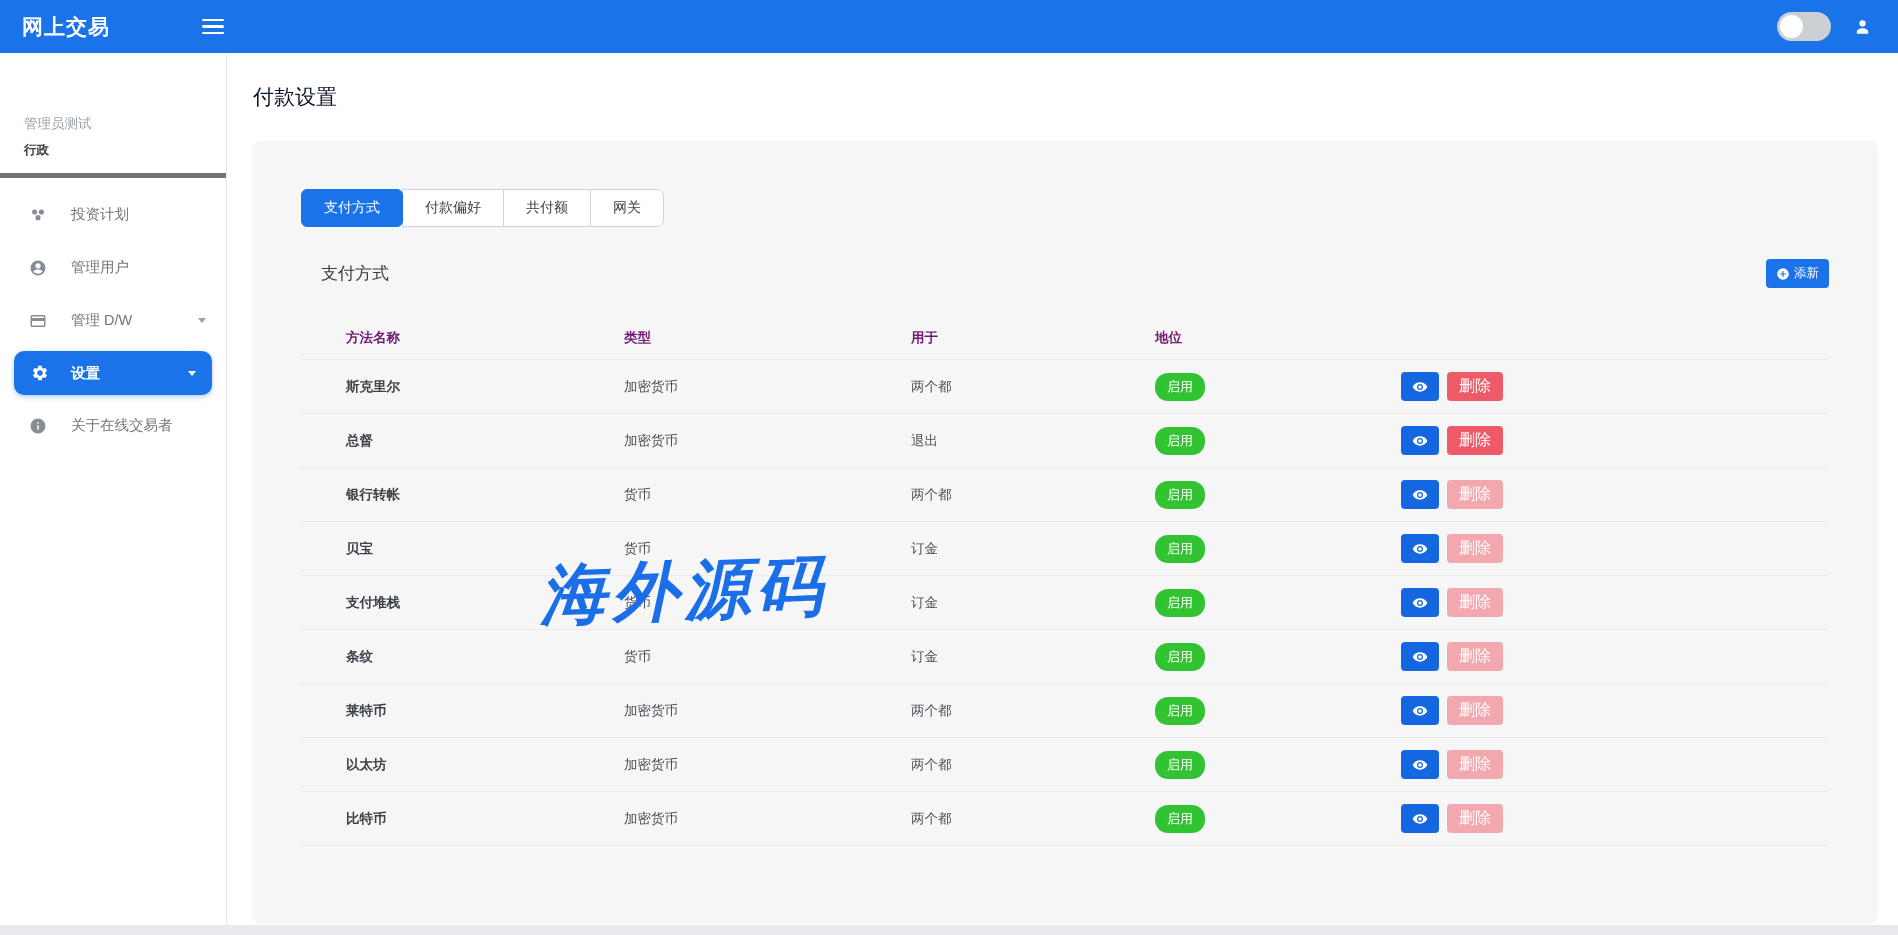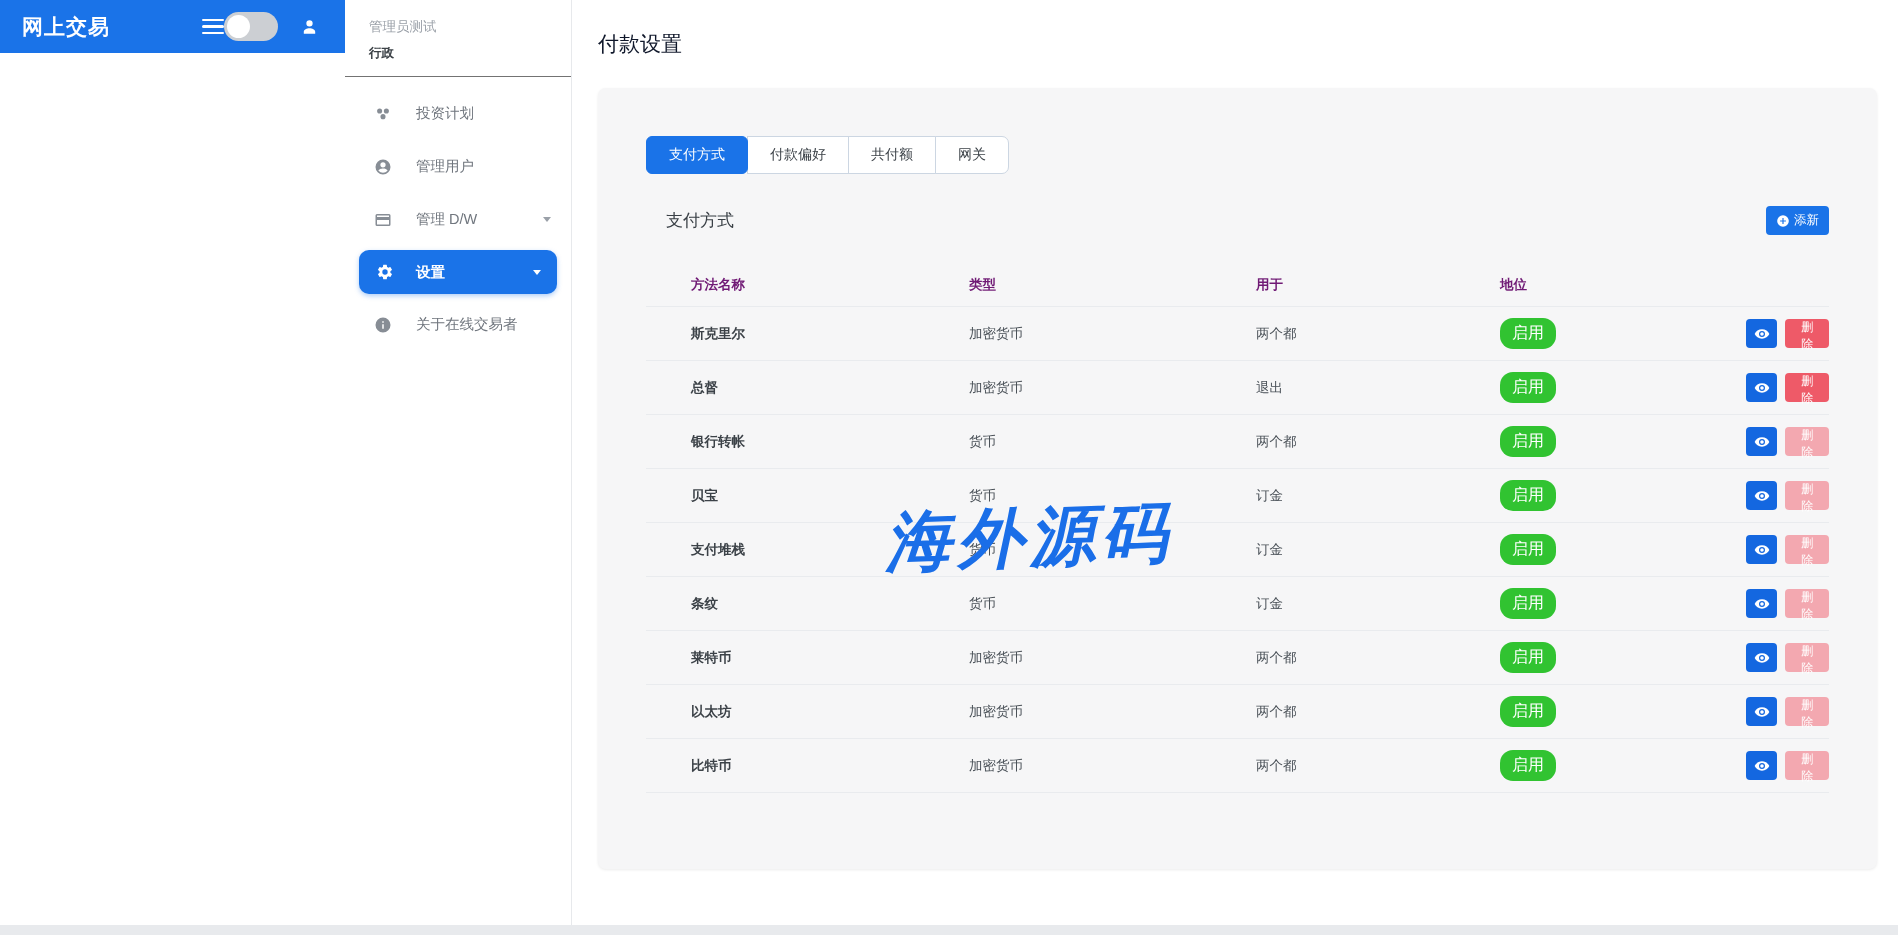--- a/index.html
+++ b/index.html
@@ -1,33 +1,33 @@
 <!DOCTYPE html>
 <html><head>
 <meta charset="utf-8">
 <style>
   * { margin:0; padding:0; box-sizing:border-box; }
   html,body { width:1898px; height:935px; overflow:hidden;
     font-family:"Liberation Sans", sans-serif; background:#e8eaed; }
-  .app { width:1898px; height:925px; background:#fff; display:flex; flex-direction:row; }
+  .app { width:1898px; height:925px; background:#fff; display:flex; flex-direction:column; }
 
   
   .navbar { height:53px; background:#1a73e8; display:flex; align-items:center; flex-shrink:0; }
   .brand { color:#fff; font-size:21px; font-weight:bold; letter-spacing:1px; margin-left:22px; }
   .hamburger { margin-left:92px; width:22px; cursor:pointer; display:flex; flex-direction:column; gap:4px; }
   .hamburger span { display:block; height:2.4px; background:#fff; border-radius:2px; }
   .nav-right { margin-left:auto; margin-right:26px; display:flex; align-items:center; gap:22px; }
   .toggle { width:54px; height:29px; background:#cccfd3; border-radius:15px; position:relative; cursor:pointer; }
   .toggle .knob { position:absolute; left:3px; top:3px; width:23px; height:23px; background:#fff; border-radius:50%; }
   .nav-user { color:#fff; display:flex; align-items:center; cursor:pointer; }
 
   
   .body-row { display:flex; flex:1; min-height:0; }
   .sidebar { width:227px; background:#fff; border-right:1px solid #e7e9ec; flex-shrink:0; padding-top:18px; }
-  .side-user { padding:0 24px 14px 24px; border-bottom:1px solid #737373; }
+  .side-user { padding:0 24px 14px 24px; border-bottom:5px solid #737373;margin-top:44px; }
   .side-user-name { color:#9aa0a8; font-size:13.5px; margin-bottom:9px; }
   .side-user-role { color:#3c4247; font-size:12.5px; font-weight:bold; }
   .menu { margin-top:10px; }
   .menu-item { height:53px; display:flex; align-items:center; padding:0 20px 0 28px; cursor:pointer; color:#878d95; }
   .menu-item .mi-icon { width:20px; display:flex; justify-content:center; }
   .menu-item .mi-label { margin-left:23px; font-size:14.5px; color:#70767e; }
   .menu-item .caret { margin-left:auto; width:0; height:0; border-left:4.5px solid transparent; border-right:4.5px solid transparent; border-top:5px solid #9aa0a8; }
   .menu-item.active { background:#1a73e8; height:44px; margin:4px 14px; padding:0 16px 0 16px; border-radius:10px; color:#fff; box-shadow:0 2px 5px rgba(26,115,232,.35); }
   .menu-item.active .mi-label { color:#fff; font-weight:bold; margin-left:21px; }
   .menu-item.active .caret { border-top-color:#fff; }
@@ -49,24 +49,24 @@
   .section-title { font-size:17px; color:#3a4046; font-weight:normal; padding-left:20px; }
   .btn-add { height:29px; background:#1a73e8; color:#fff; border:none; border-radius:4px; font-size:12.5px; display:flex; align-items:center; gap:4px; padding:0 10px; cursor:pointer; font-family:"Liberation Sans", sans-serif; }
 
   
   .table { margin-top:28px; }
   .t-head, .t-row { display:grid; grid-template-columns:323px 287px 244px 246px 1fr; align-items:center; }
   .t-head { height:44px; border-bottom:1px solid #e9ebee; font-size:13.5px; font-weight:bold; color:#701a75; }
   .t-row { height:54px; border-bottom:1px solid #e9ebee; font-size:13.5px; color:#495057; }
   .c1 { padding-left:45px; }
   .t-row .c1 { font-weight:bold; color:#3c4248; }
-  .pill { display:inline-block; background:#31c331; color:#fff; font-size:16px; padding:5px 12px; border-radius:13px; }
+  .pill { display:inline-block; background:#31c331; color:#fff; font-size:13px; padding:5px 12px; border-radius:13px; }
   .actions { display:flex; gap:8px; }
   .btn-eye { width:38px; height:29px; background:#1467e0; border:none; border-radius:4px; color:#fff; display:flex; align-items:center; justify-content:center; cursor:pointer; }
-  .btn-del { height:29px; padding:0 12px; background:#ee5a68; border:none; border-radius:4px; color:#fff; font-size:12px; cursor:pointer; font-family:"Liberation Sans", sans-serif; }
+  .btn-del { height:29px; padding:0 12px; background:#ee5a68; border:none; border-radius:4px; color:#fff; font-size:16px; cursor:pointer; font-family:"Liberation Sans", sans-serif; }
   .btn-del.disabled { background:#f3a8b0; }
 
   
   .watermark { position:absolute; left:287px; top:405px; font-size:66px; font-weight:bold; font-style:italic; color:#1a6ee8; letter-spacing:6px; transform:rotate(-2deg); pointer-events:none; font-family:"DejaVu Serif", serif; }
 </style>
 </head>
 <body>
 
 <div class="app">
 

